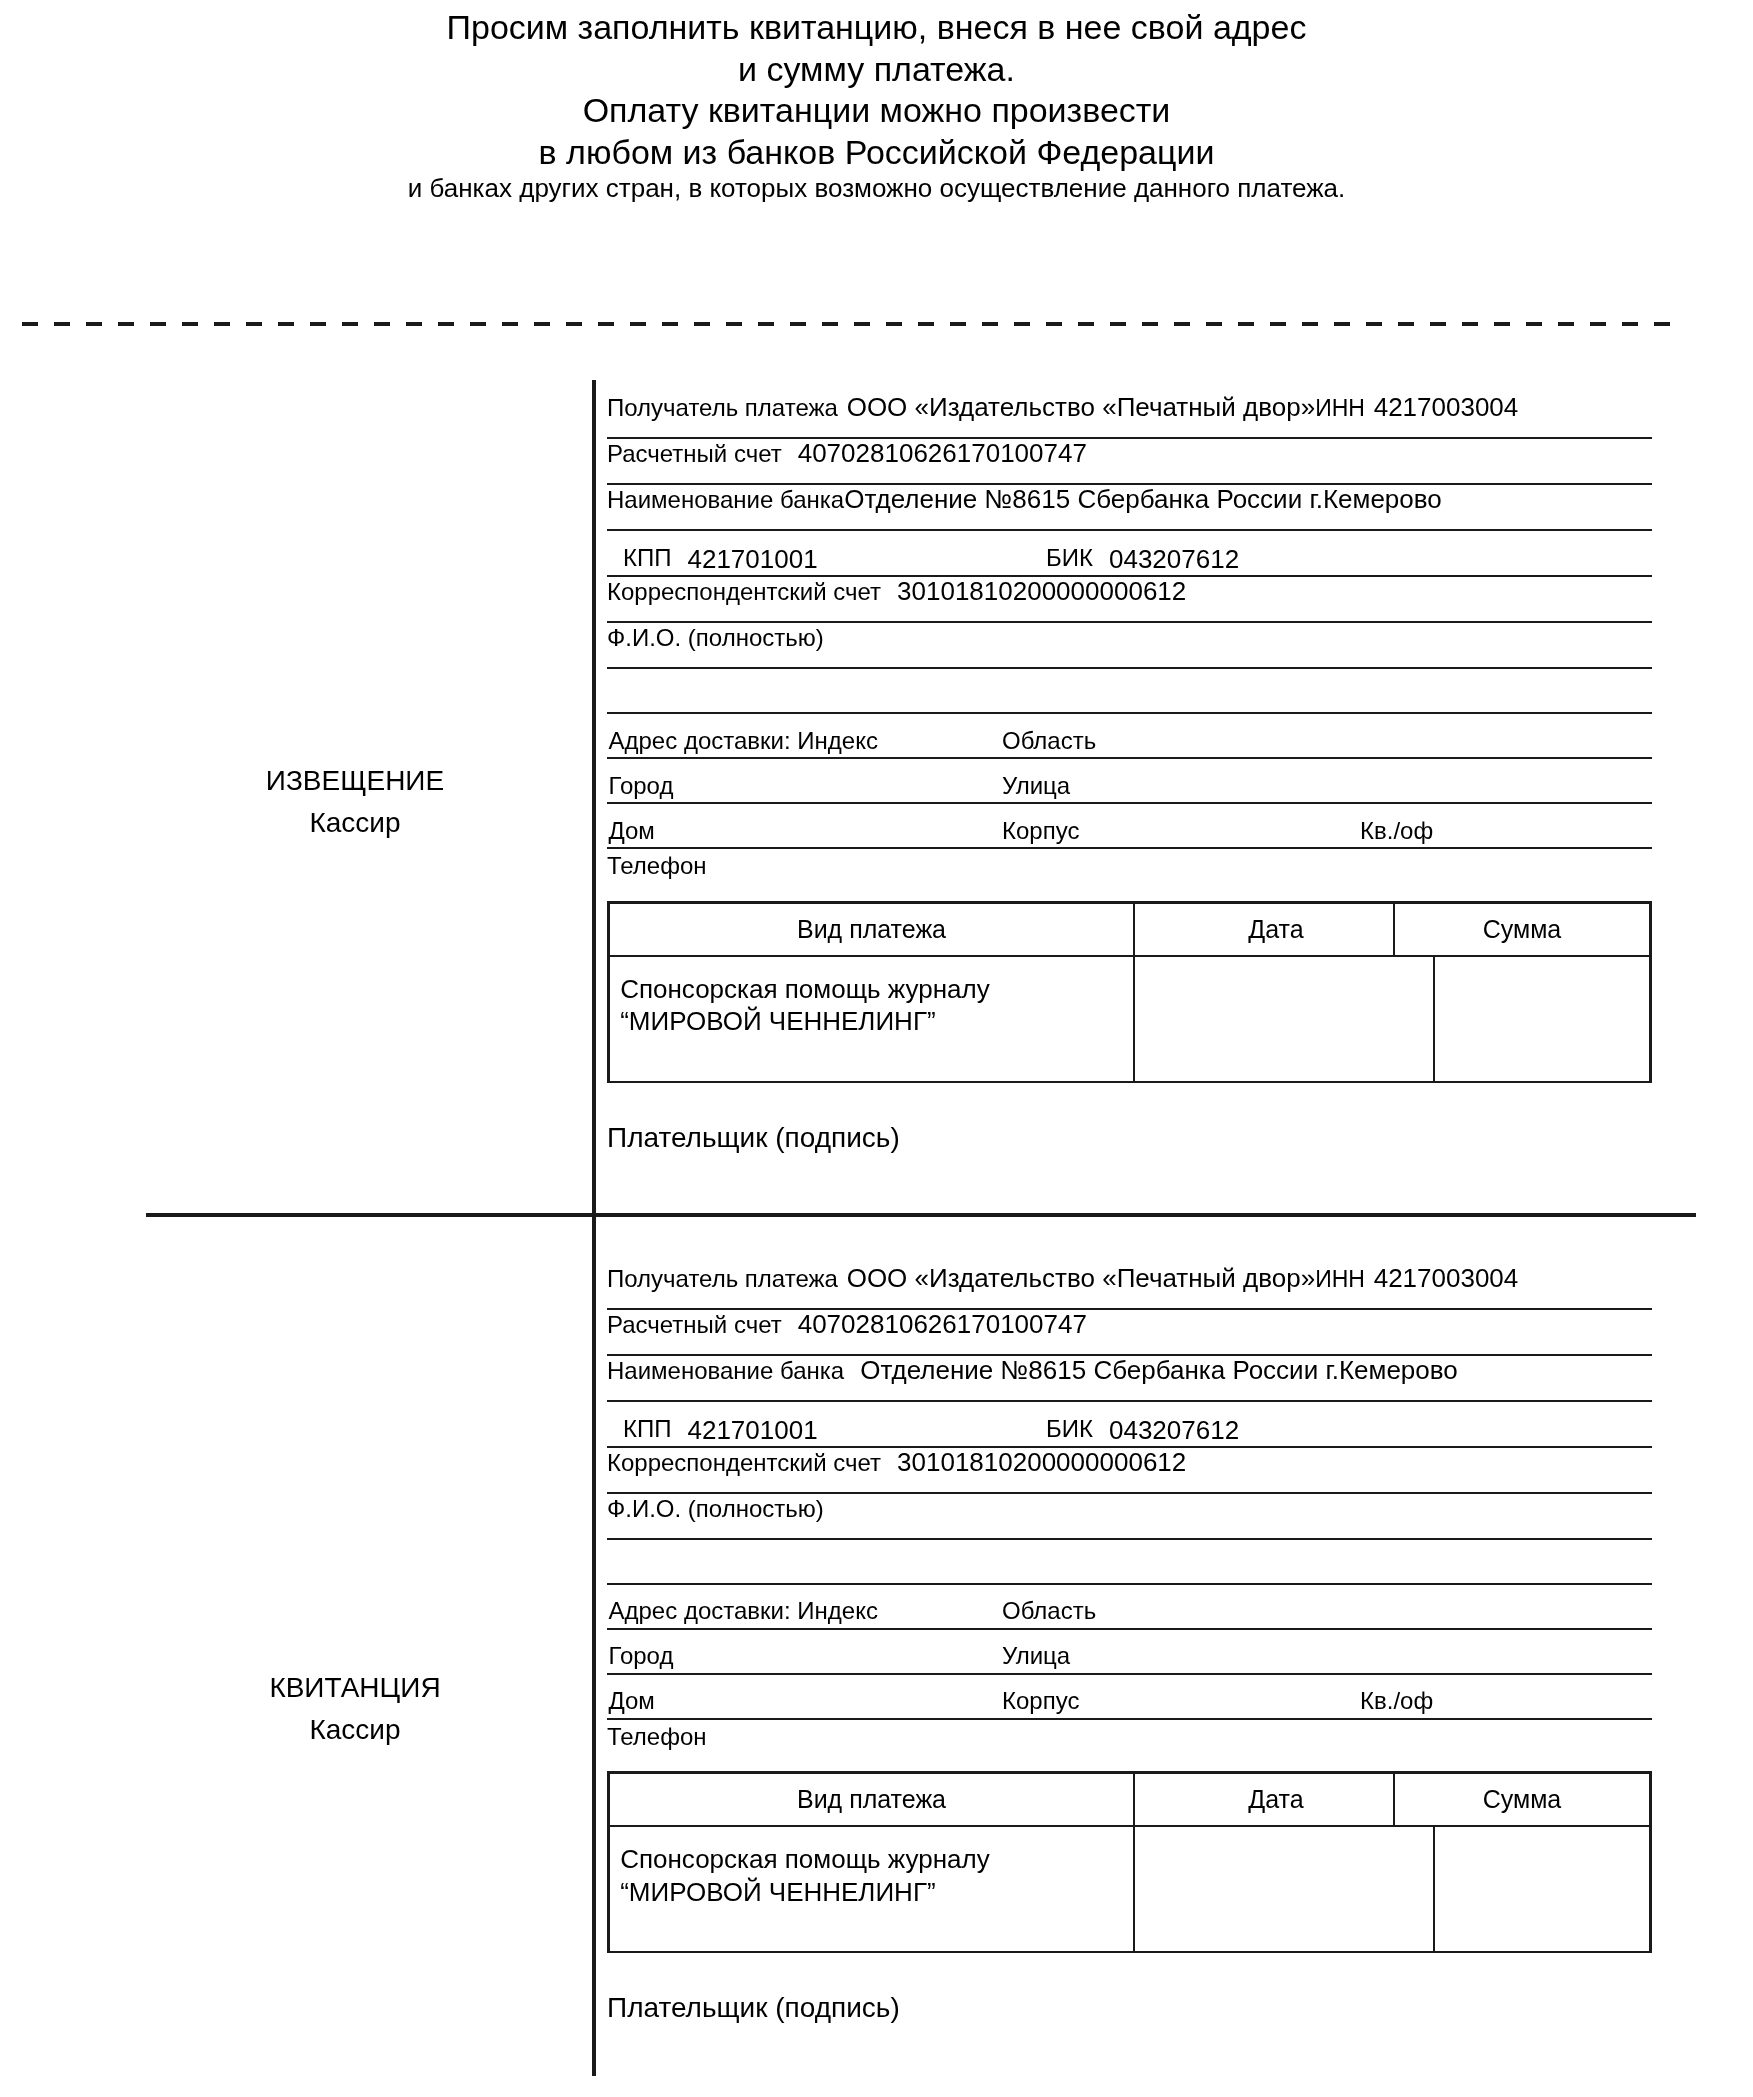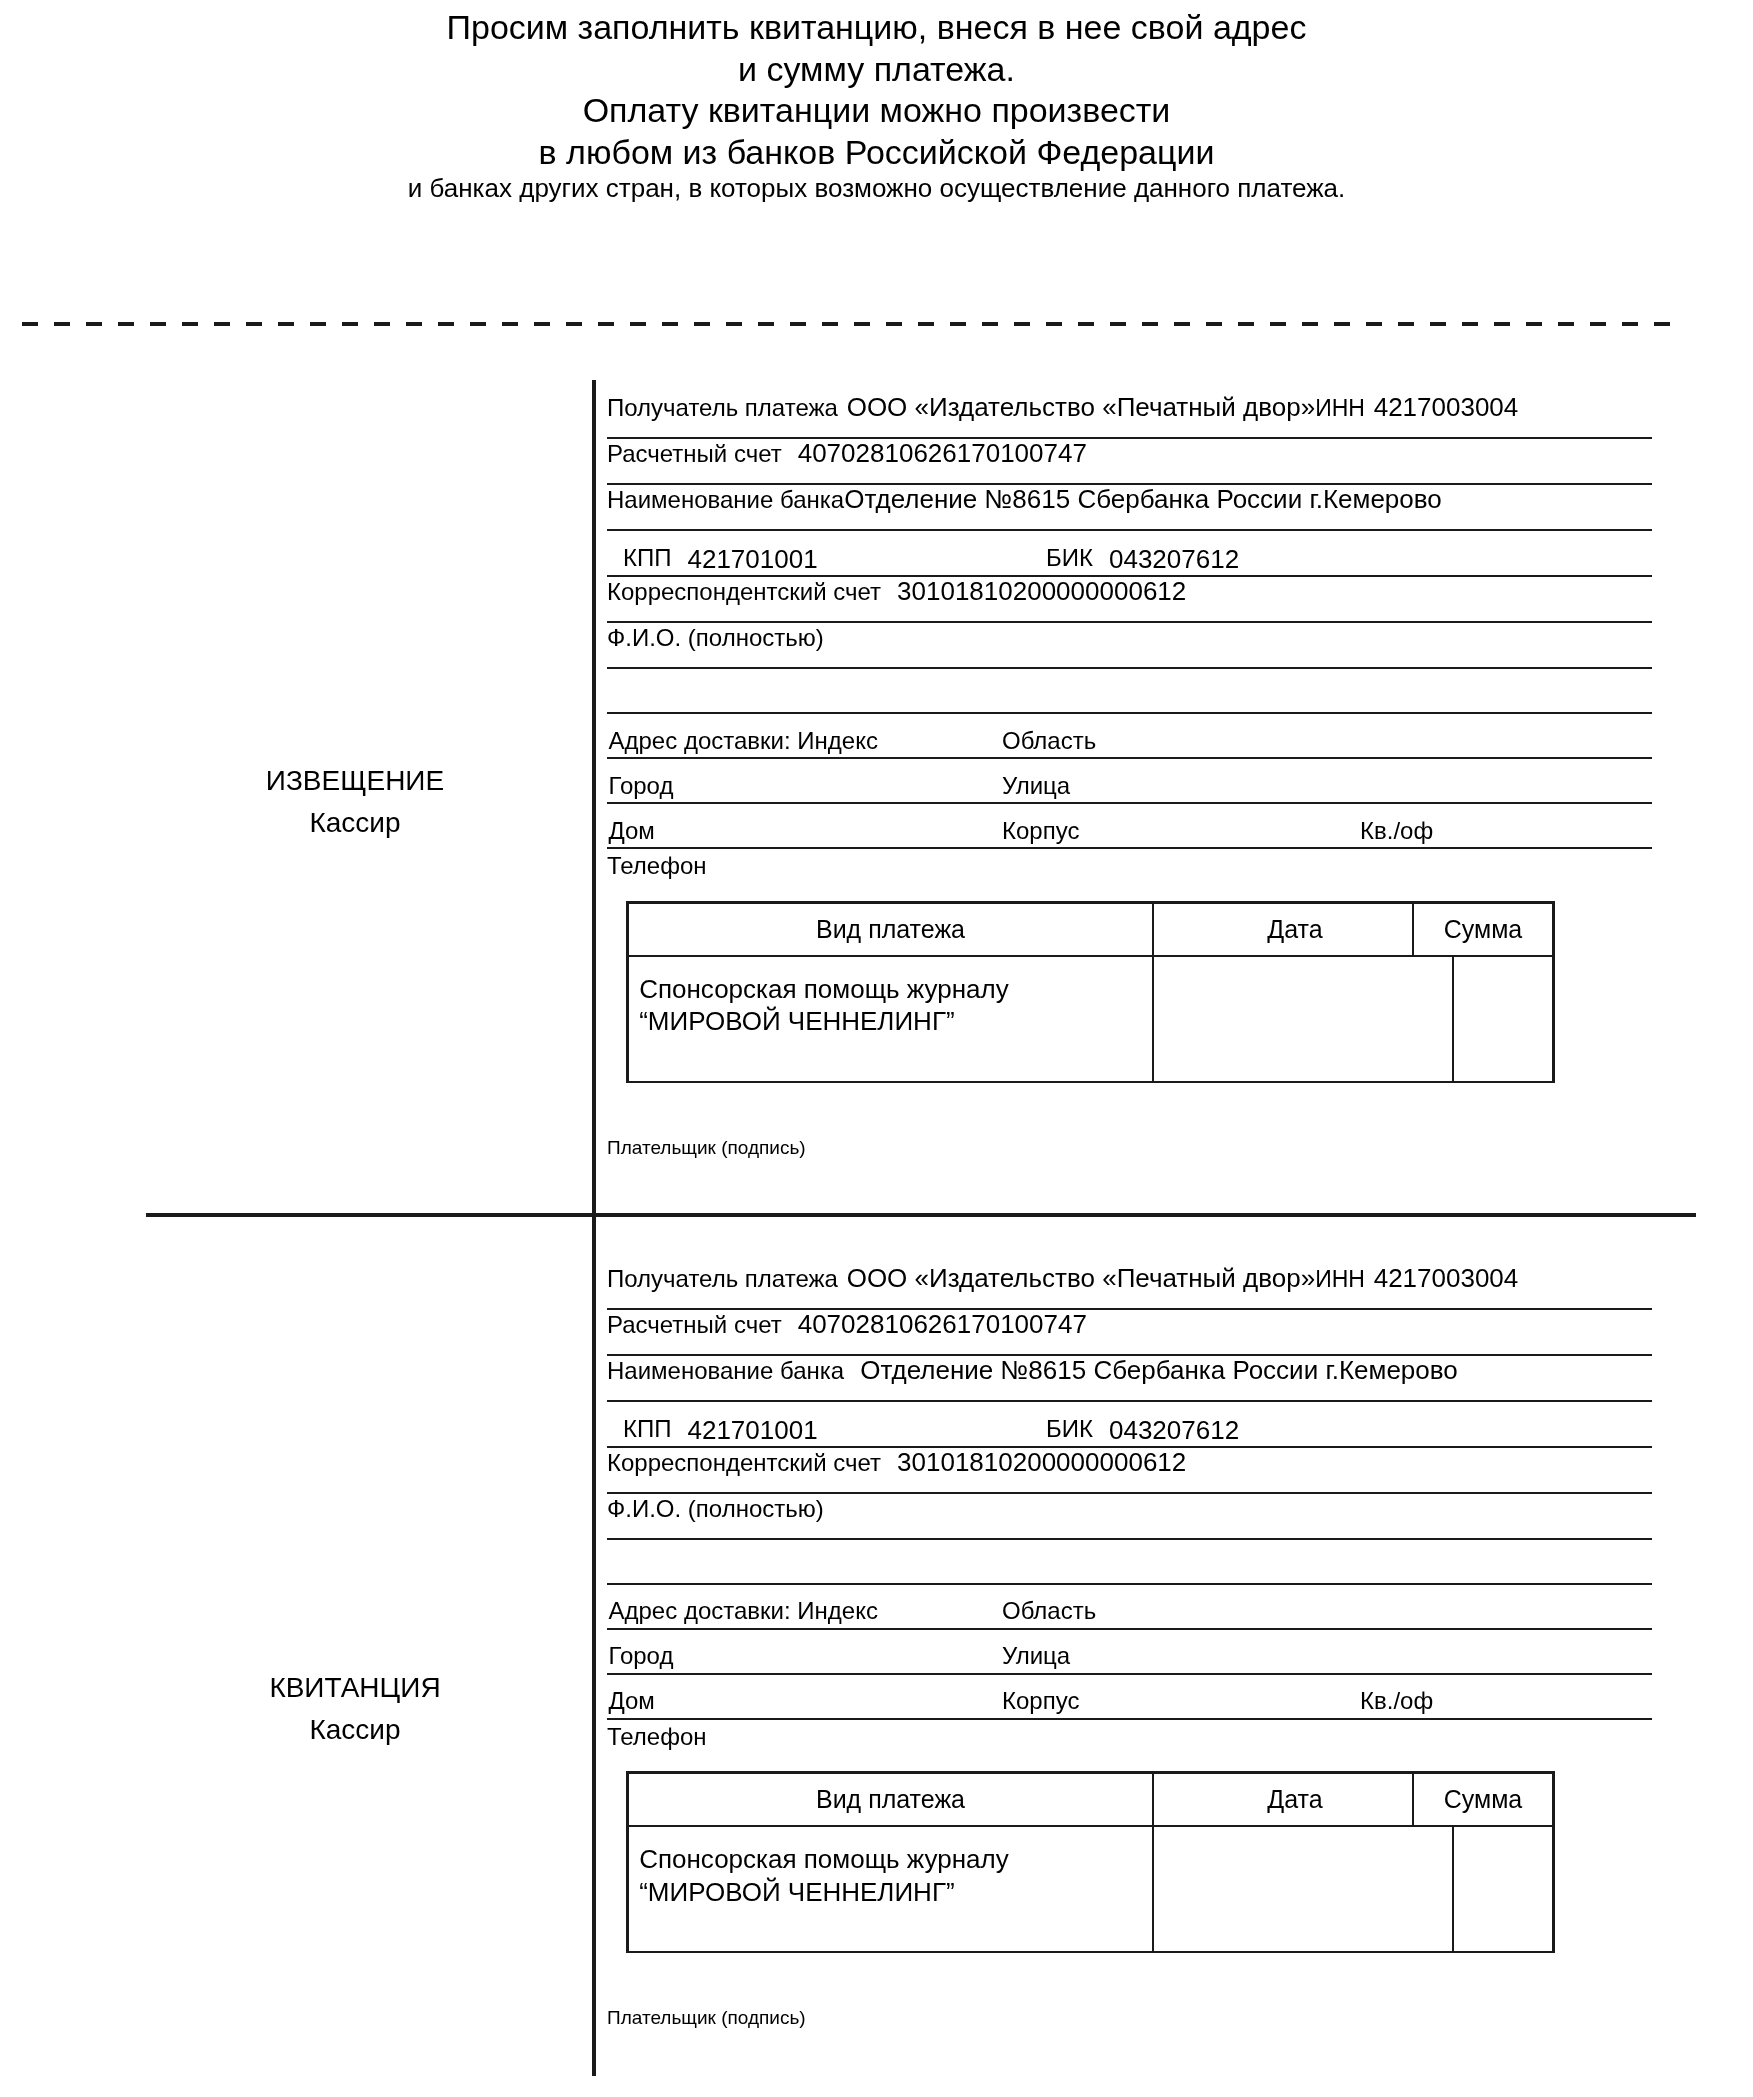--- a/index.html
+++ b/index.html
@@ -137,22 +137,21 @@
   .row-addr .c3 { left: 753px; }
 
   .row-empty { height: 45px; border-bottom: 2.2px solid #1a1a1a; }
 
   
   .pay-table {
     position: relative;
     border: 3.7px solid #1a1a1a;
     border-bottom: 2.9px solid #1a1a1a;
     margin-top: 5.8px;
-    width: 929px;
-    margin-left: 19px;
+    width: 1045px;
   }
   .pay-head {
     display: flex;
     height: 53px;
     border-bottom: 2.9px solid #1a1a1a;
   }
   .pay-body {
     display: flex;
     height: 124px;
     gap: 40px;
@@ -164,22 +163,22 @@
     display: flex; align-items: center; justify-content: center;
     font-size: 25px;
   }
   .pay-body .pc1 {
     padding: 16px 0 0 10.2px;
     font-size: 26px;
     line-height: 1.24;
   }
   .payer {
     position: relative;
-    margin-top: 54px;
-    font-size: 19px;
+    margin-top: 39px;
+    font-size: 28px;
   }
 </style>
 </head>
 <body>
 
 <div class="instructions">
   <div class="line">Просим заполнить квитанцию, внеся в нее свой адрес</div>
   <div class="line">и сумму платежа.</div>
   <div class="line">Оплату квитанции можно произвести</div>
   <div class="line">в любом из банков Российской Федерации</div>

